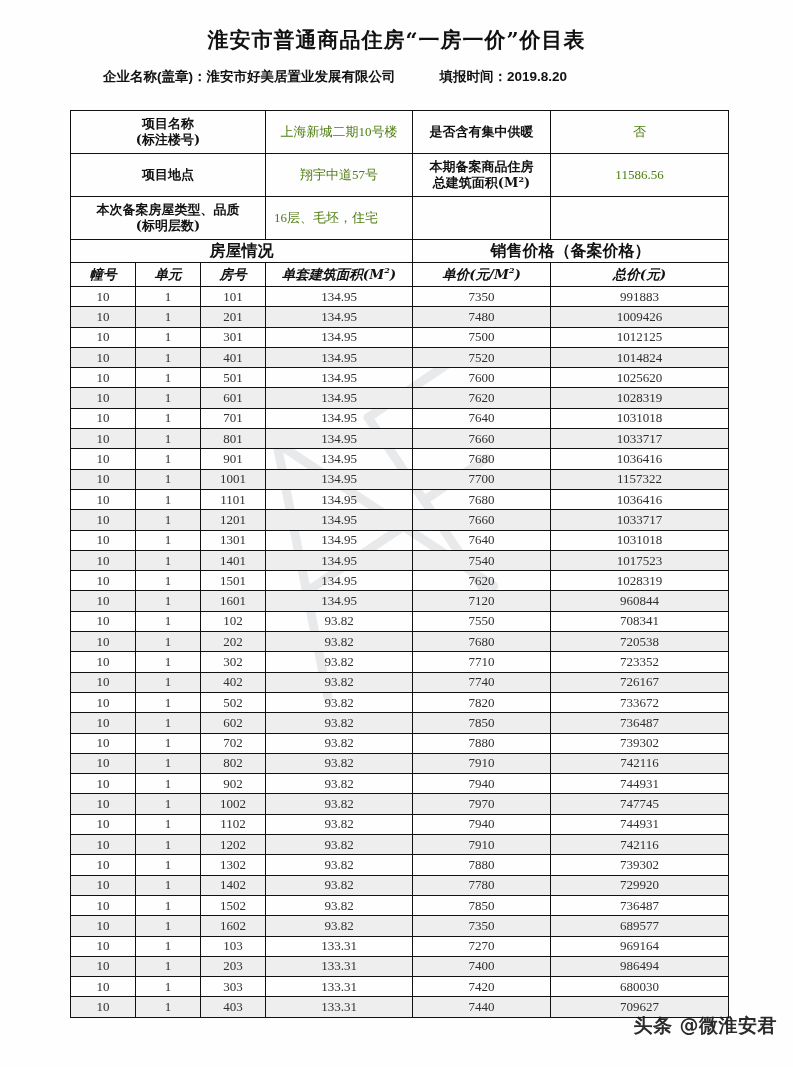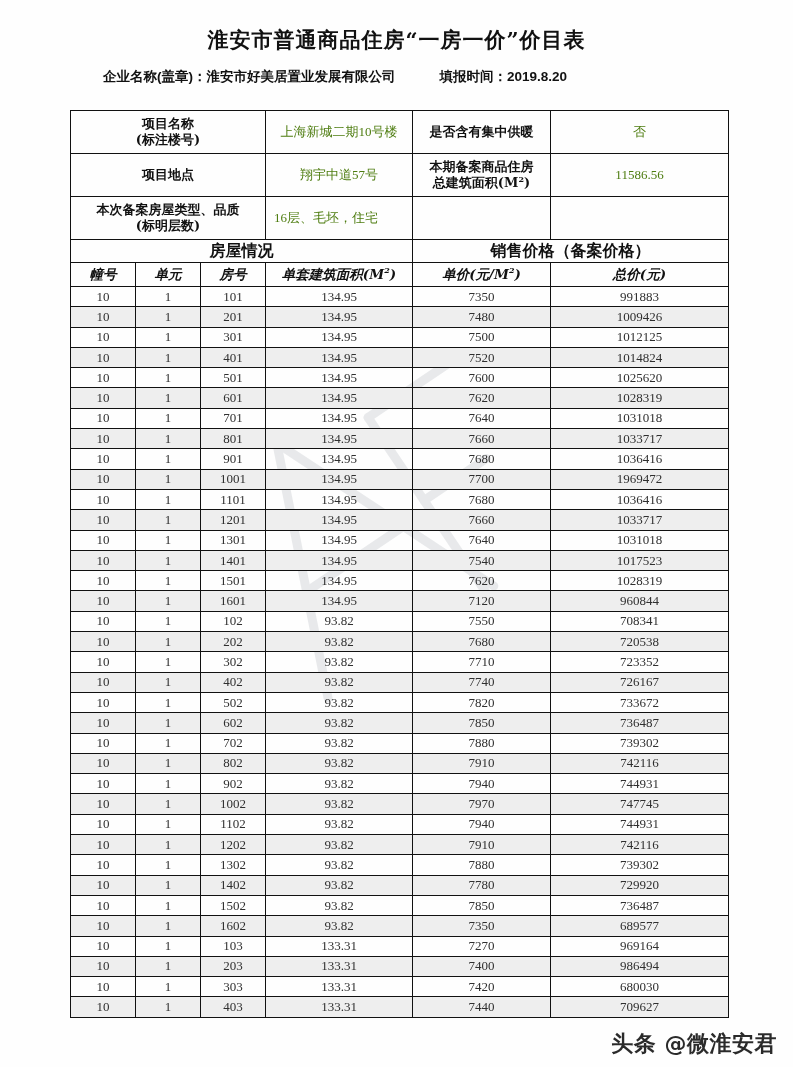--- a/index.html
+++ b/index.html
@@ -127,22 +127,22 @@
     height: 19.3px;
     font-size: 13px;
     color: #2f2f2f;
     font-family: "Liberation Serif", "DejaVu Serif", serif;
   }
   tr.stripe td { background: #eeeeee; }
 
   .footer-brand {
     position: absolute;
     right: 16px;
-    bottom: 8px;
-    font-size: 22px;
+    bottom: 28px;
+    font-size: 19px;
     font-weight: bold;
     color: #1a1a1a;
     font-family: "DejaVu Sans", "Liberation Sans", sans-serif;
     letter-spacing: 0.5px;
     z-index: 6;
     opacity: 0.93;
   }
 </style>
 </head>
 <body>
@@ -296,21 +296,21 @@
             <td>134.95</td>
             <td>7680</td>
             <td>1036416</td>
           </tr>
           <tr class="data stripe">
             <td>10</td>
             <td>1</td>
             <td>1001</td>
             <td>134.95</td>
             <td>7700</td>
-            <td>1969472</td>
+            <td>1157322</td>
           </tr>
           <tr class="data">
             <td>10</td>
             <td>1</td>
             <td>1101</td>
             <td>134.95</td>
             <td>7680</td>
             <td>1036416</td>
           </tr>
           <tr class="data stripe">

